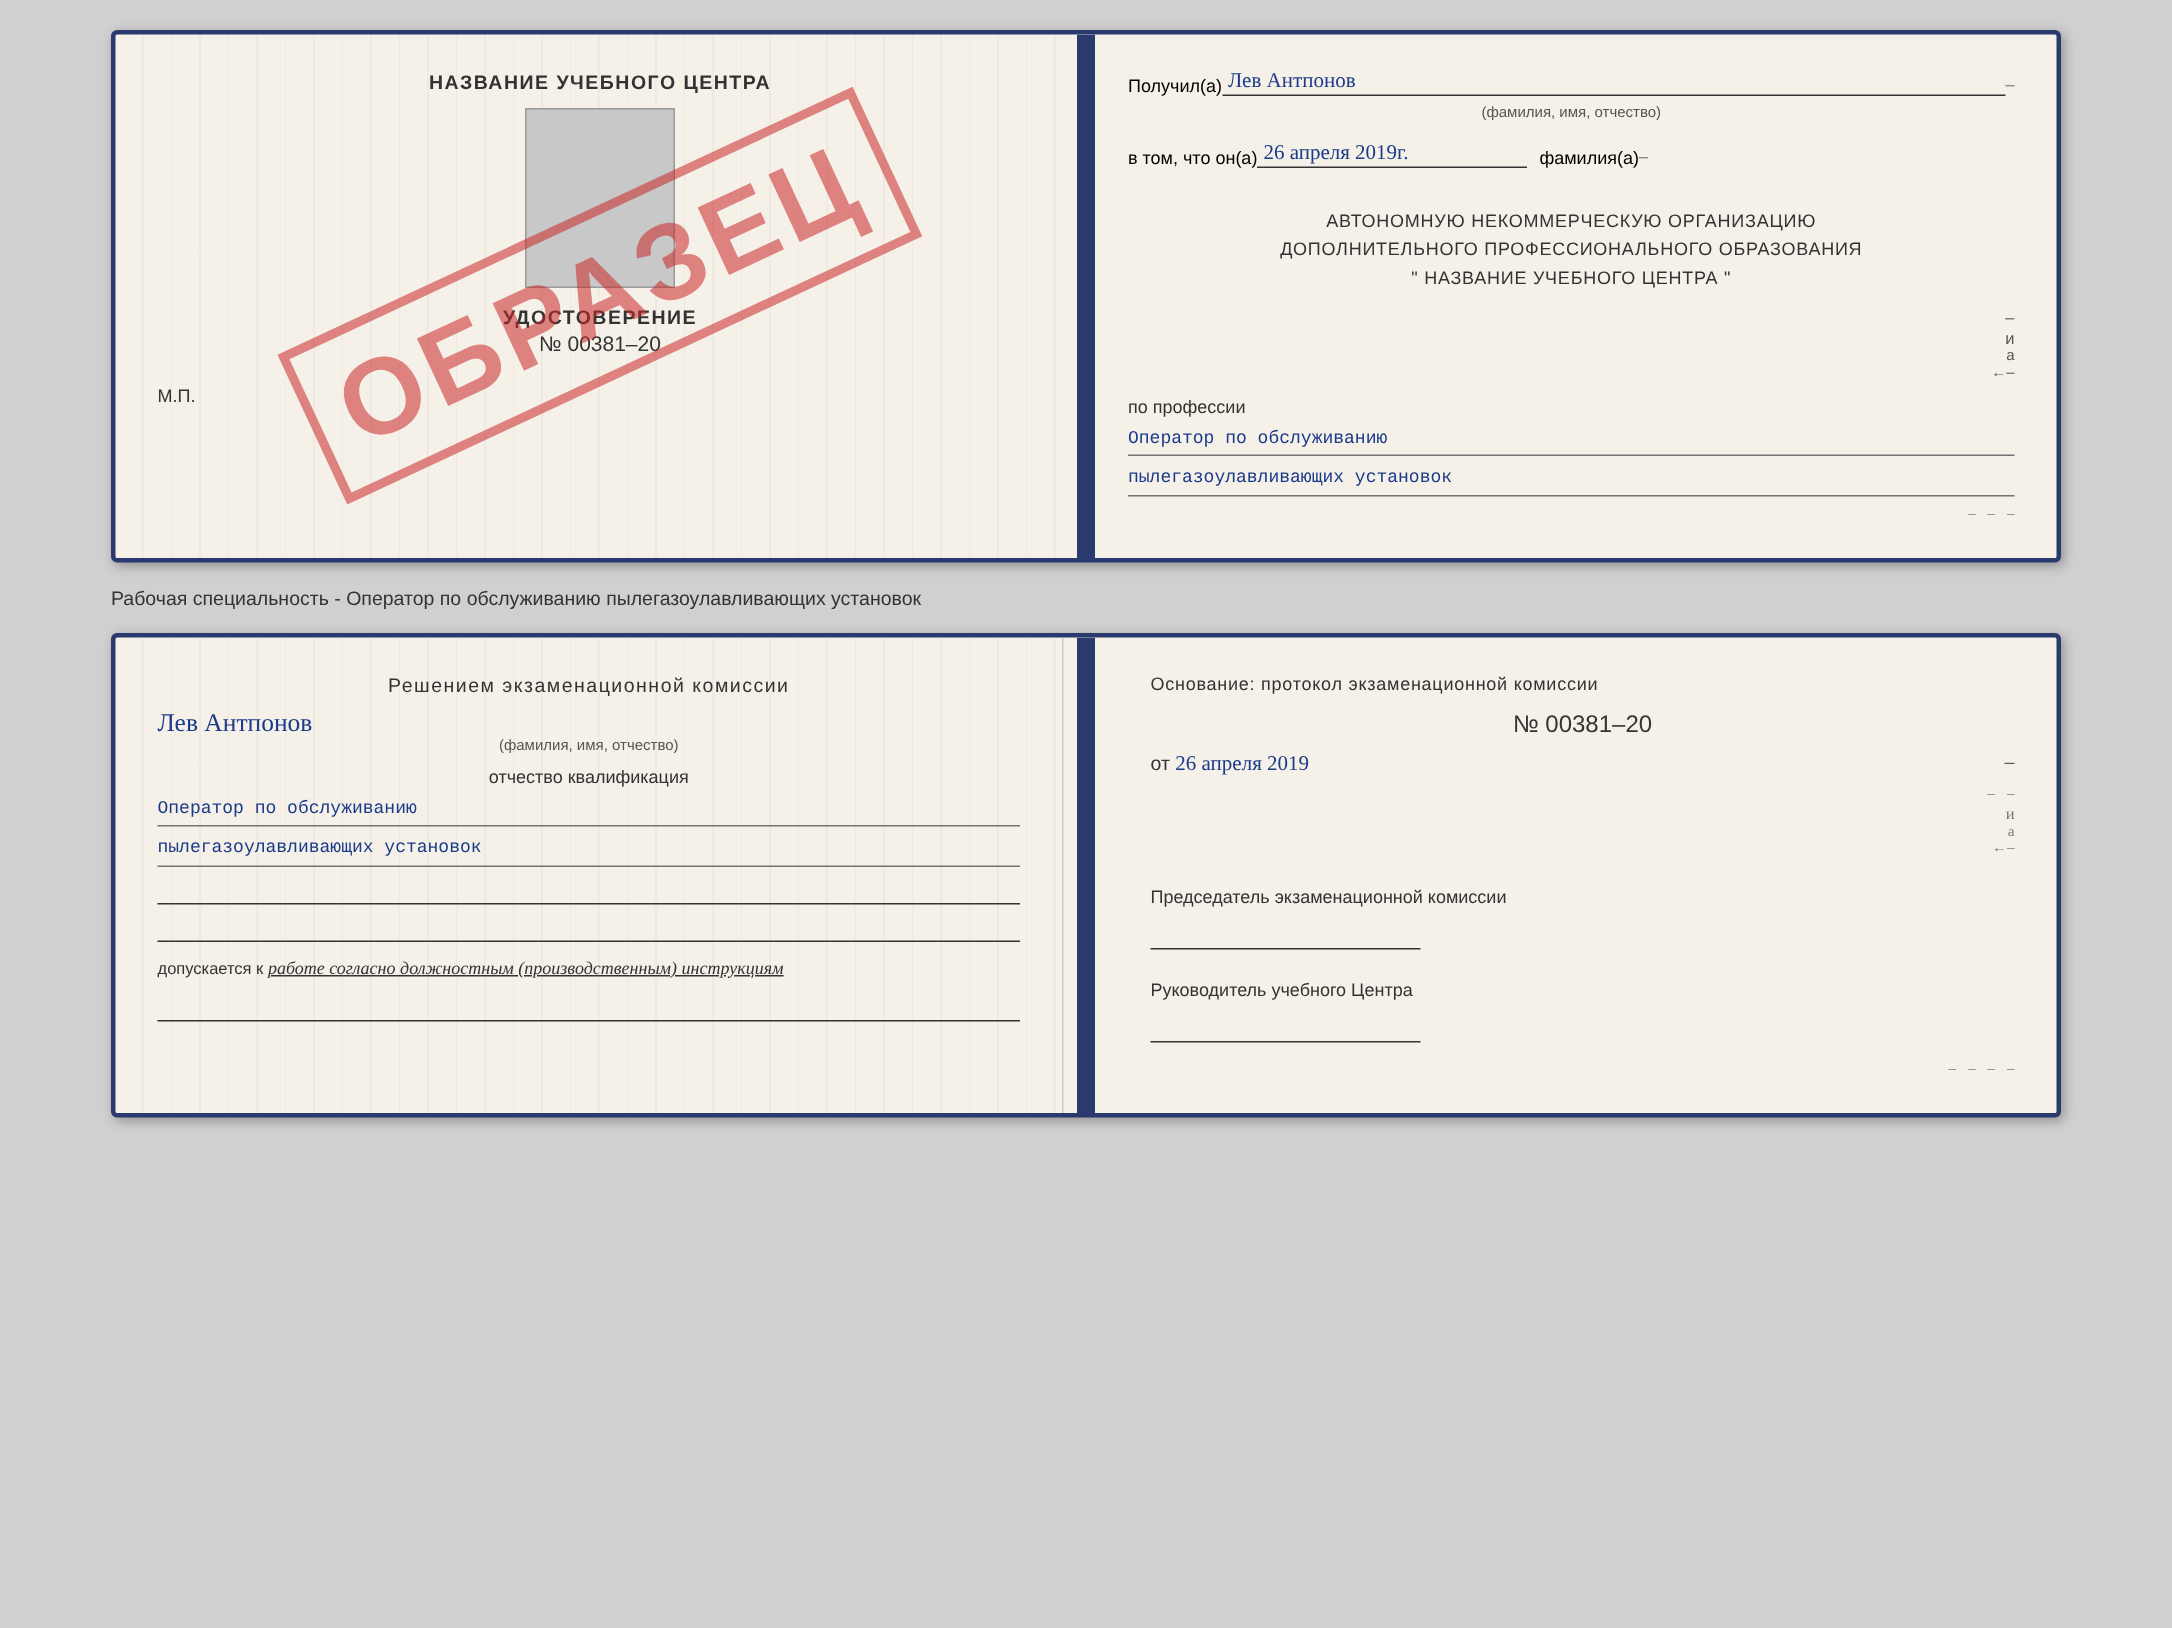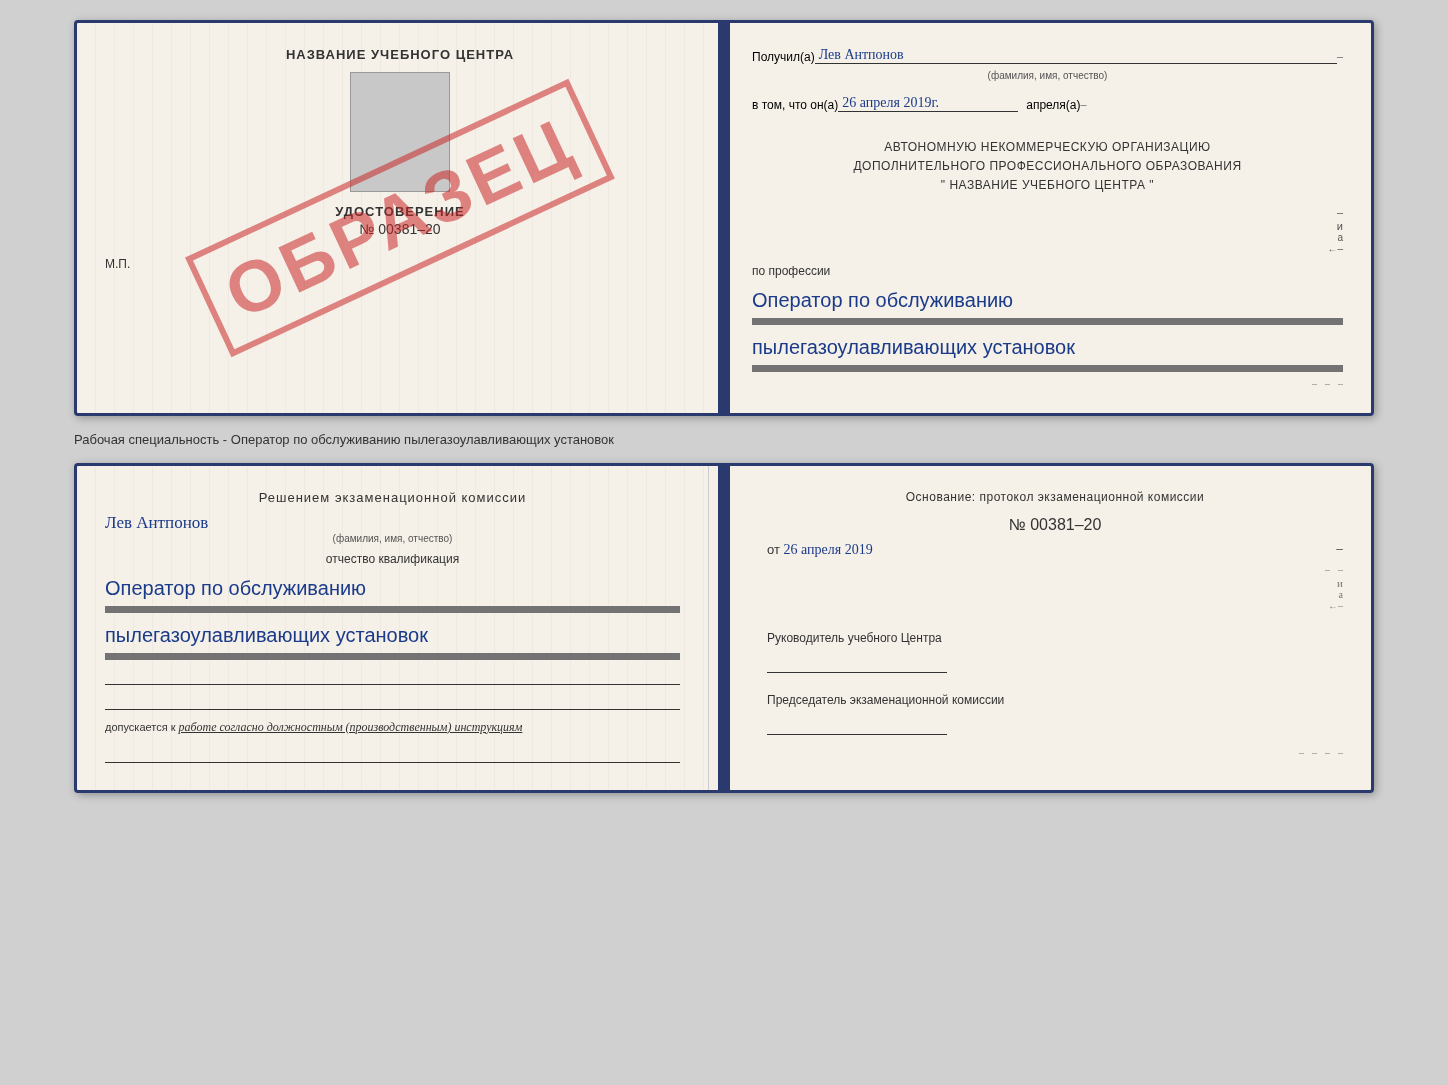--- a/index.html
+++ b/index.html
@@ -174,24 +174,24 @@
     }
 
     .profession-label {
       font-size: 12px;
       color: #333;
       font-family: Arial, sans-serif;
       margin-top: 10px;
     }
 
     .profession-value {
-      font-size: 20px;
+      font-size: 12px;
       color: #1a3a8a;
-      font-family: Liberation Sans, sans-serif;
-      border-bottom: 7px solid #737373;
+      font-family: Liberation Mono, monospace;
+      border-bottom: 1px solid #737373;
       display: block;
       margin-top: 4px;
       line-height: 1.8;
     }
 
     
     .subtitle-bar {
       font-size: 13px;
       color: #333;
       font-family: Arial, sans-serif;
@@ -278,21 +278,20 @@
       color: #333;
       font-style: italic;
       font-family: Liberation Serif, serif;
       text-decoration: underline;
     }
 
     .basis-label {
       font-size: 12px;
       color: #333;
       font-family: Arial, sans-serif;
-      text-align: center;
       letter-spacing: 0.5px;
       margin-bottom: 12px;
     }
 
     .protocol-number {
       font-size: 16px;
       color: #333;
       font-family: Arial, sans-serif;
       text-align: center;
       margin: 8px 0;
@@ -361,21 +360,21 @@
         <span class="field-value">Лев Антпонов</span>
         <span class="end-dash">–</span>
       </div>
       <div class="field-subtext">(фамилия, имя, отчество)</div>
 
       <div style="height:14px"></div>
 
       <div class="field-row">
         <span class="field-label">в том, что он(а)</span>
         <span class="field-value" style="max-width:180px;">26 апреля 2019г.</span>
-        <span class="field-label" style="margin-left:8px;">апреля(а)</span>
+        <span class="field-label" style="margin-left:8px;">фамилия(а)</span>
         <span class="end-dash">–</span>
       </div>
 
       <div style="height:10px"></div>
 
       <div class="block-text">
         <div>АВТОНОМНУЮ НЕКОММЕРЧЕСКУЮ ОРГАНИЗАЦИЮ</div>
         <div>ДОПОЛНИТЕЛЬНОГО ПРОФЕССИОНАЛЬНОГО ОБРАЗОВАНИЯ</div>
         <div>"   НАЗВАНИЕ УЧЕБНОГО ЦЕНТРА   "</div>
       </div>
@@ -449,29 +448,29 @@
         <span style="font-size:11px;color:#777;">и</span>
       </div>
       <div style="display:flex; flex-direction:row; justify-content:flex-end;">
         <span style="font-size:10px;color:#777;">а</span>
       </div>
       <div style="display:flex; flex-direction:row; justify-content:flex-end;">
         <span style="font-size:10px;color:#777;">←–</span>
       </div>
 
       <div class="signature-block">
+        <div class="sig-title">Председатель экзаменационной комиссии</div>
+        <div class="sig-line"></div>
+      </div>
+
+      <div class="signature-block">
         <div class="sig-title">Руководитель учебного Центра</div>
         <div class="sig-line"></div>
       </div>
 
-      <div class="signature-block">
-        <div class="sig-title">Председатель экзаменационной комиссии</div>
-        <div class="sig-line"></div>
-      </div>
-
       <div style="display:flex; flex-direction:row; justify-content:flex-end; gap:8px; margin-top:8px;">
         <span style="font-size:10px;color:#777;">–</span>
         <span style="font-size:10px;color:#777;">–</span>
         <span style="font-size:10px;color:#777;">–</span>
         <span style="font-size:10px;color:#777;">–</span>
       </div>
     </div>
   </div>
 
 </div>

